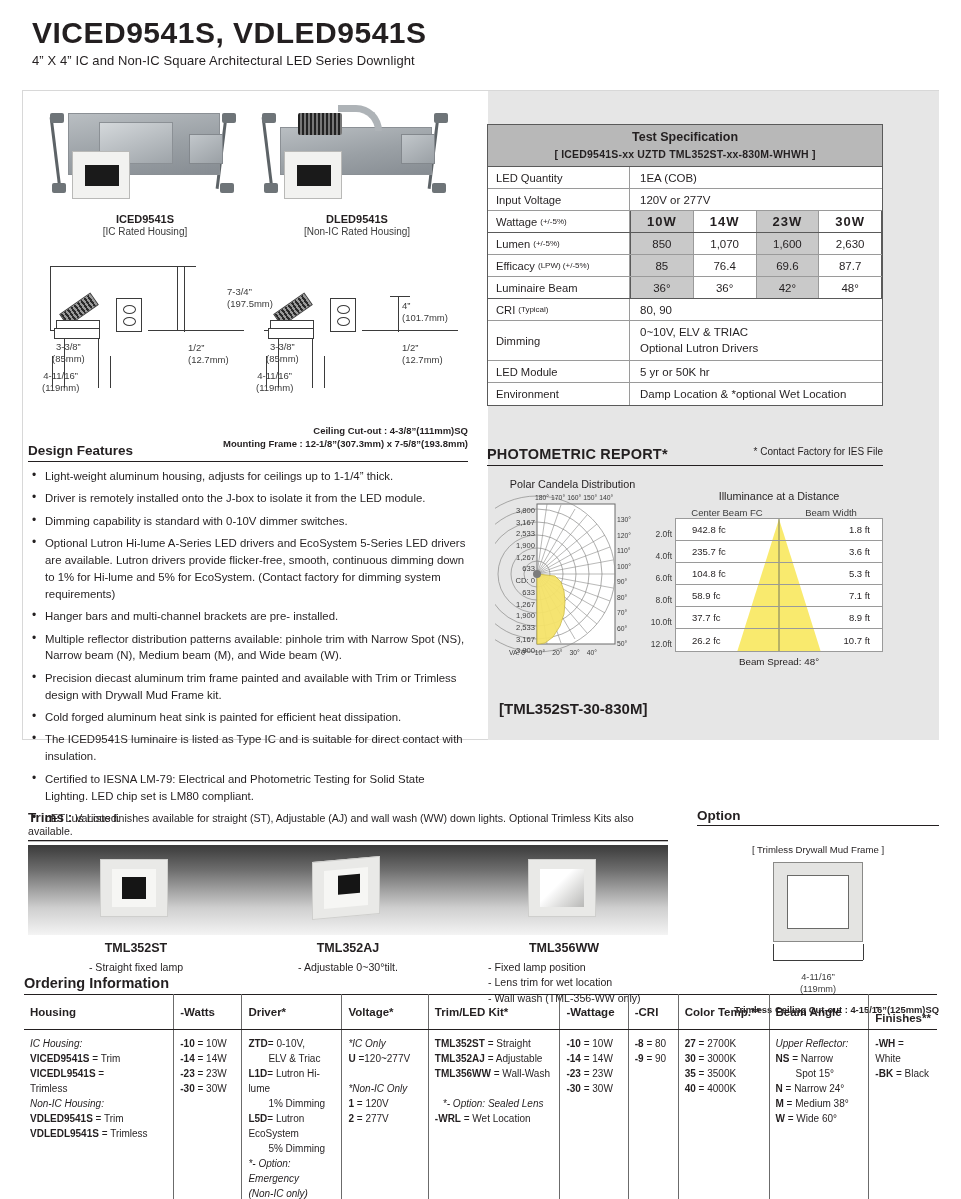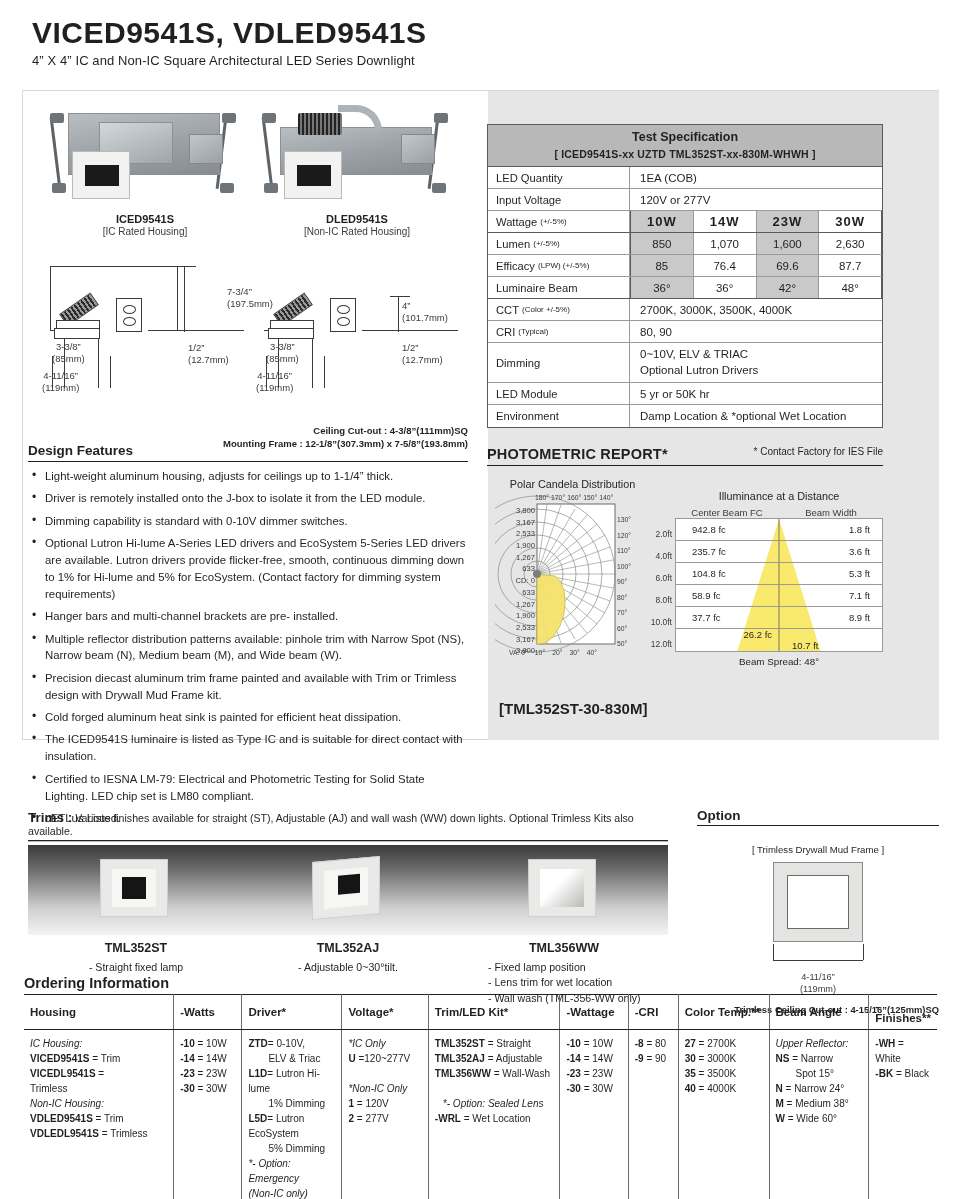--- a/index.html
+++ b/index.html
@@ -141,21 +141,21 @@
   .pr-note { font-size: 10px; color: #231f20; padding-bottom: 2px; }
   .pr-rule { border-top: 1.2px solid #231f20; margin-top: 3px; }
   .chart-title { font-size: 10.8px; text-align: center; margin-top: 8px; }
   .polar-wrap { position: absolute; left: 8px; top: 32px; width: 155px; }
   .tml-label { position: absolute; left: 4px; top: 222px; font-size: 15px; font-weight: bold; }
   .ill-wrap { position: absolute; left: 160px; top: 32px; width: 236px; }
   .ill-colhdr { display: flex; font-size: 9.5px; color: #3b3b3b; padding-left: 28px; }
   .ill-colhdr span { flex: 1; text-align: center; }
   .ill-table { position: relative; margin-left: 28px; border: 1px solid #9a9a9a; background: #fff; }
   .ill-row { display: flex; height: 22px; border-bottom: 1px solid #9a9a9a; align-items: center; position: relative; z-index: 2; }
-  .ill-row:last-child { border-bottom: none; flex-direction: column; }
+  .ill-row:last-child { border-bottom: none; }
   .ill-fc { width: 50%; font-size: 9.5px; padding-left: 16px; color: #231f20; }
   .ill-bw { width: 50%; font-size: 9.5px; text-align: right; padding-right: 12px; color: #231f20; }
   .beam-cone { position: absolute; left: 0; top: 0; width: 100%; height: 100%; z-index: 1; pointer-events:none; }
   .ill-ylabels { position: absolute; left: 0; top: 11px; width: 28px; }
   .ill-ylabels div { height: 22px; font-size: 8.5px; text-align: right; padding-right: 3px; color: #3b3b3b; }
   .beam-spread { text-align: center; font-size: 9.8px; margin-top: 4px; margin-left: 28px; color: #231f20; }
 
   
   .trims { position: absolute; left: 28px; top: 810px; width: 640px; }
   .trims-hdr { font-size: 10.6px; }
@@ -414,27 +414,20 @@
     <div class="ts-row beamrow">
       <div class="ts-lbl">Luminaire Beam</div>
       <div class="ts-cells ts-cells-box">
         <div class="ts-cell shaded">36°</div>
         <div class="ts-cell">36°</div>
         <div class="ts-cell shaded">42°</div>
         <div class="ts-cell">48°</div>
       </div>
     </div>
 
-    <div class="ts-row">
-      <div class="ts-lbl">
-        <span>CCT</span>
-          <span class="sm">(Color +/-5%)</span>
-      </div>
-      <div class="ts-val">2700K, 3000K, 3500K, 4000K</div>
-    </div>
     <div class="ts-row">
       <div class="ts-lbl">
         <span>CRI</span>
           <span class="sm">(Typical)</span>
       </div>
       <div class="ts-val">80, 90</div>
     </div>
     <div class="ts-row">
       <div class="ts-lbl">Dimming</div>
       <div class="ts-val ml" style="white-space:pre-line;">0~10V, ELV &amp; TRIAC

